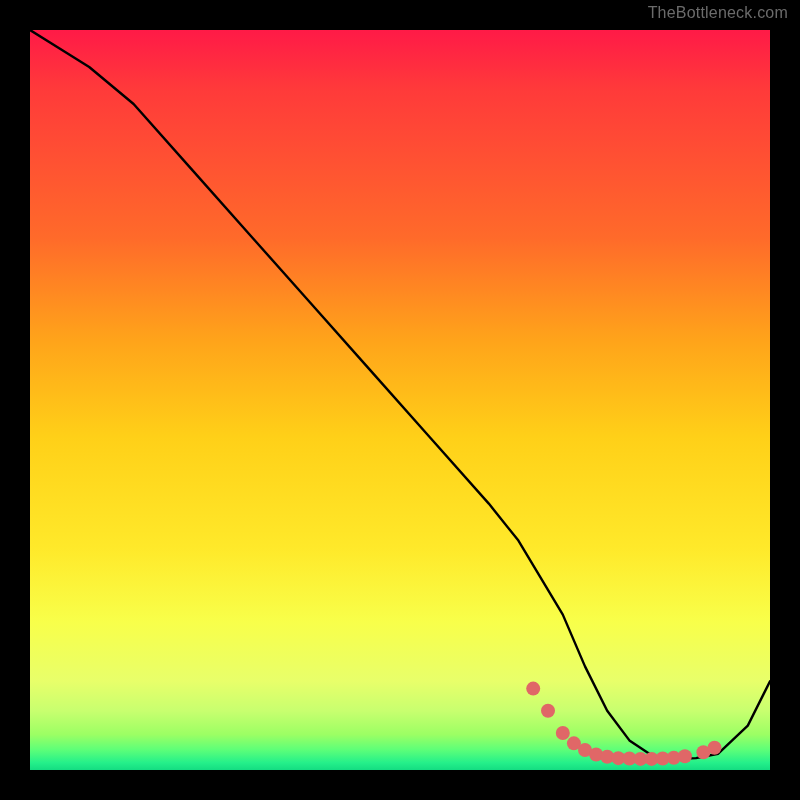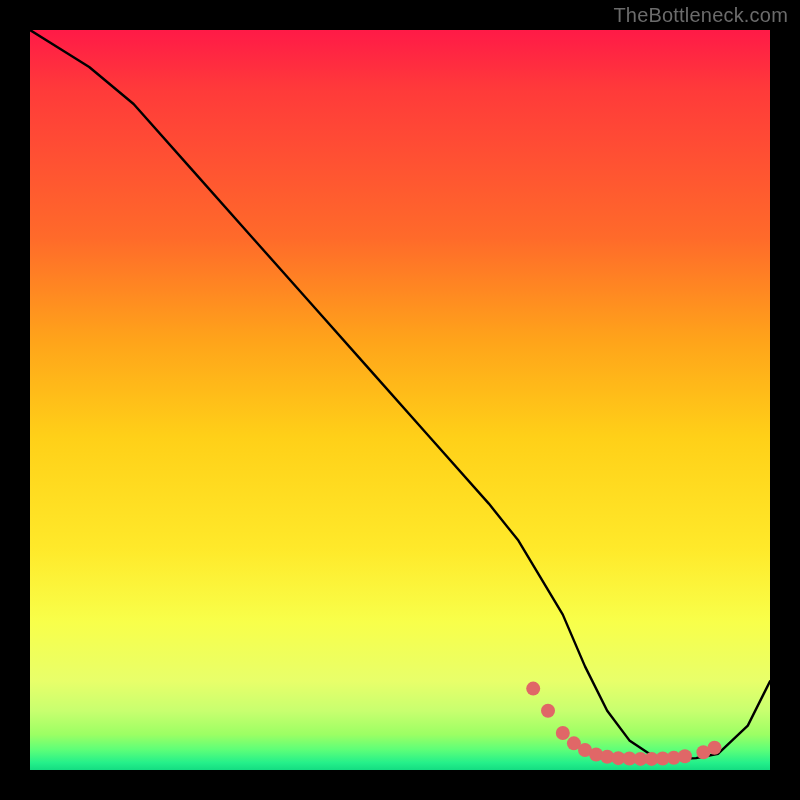--- a/index.html
+++ b/index.html
@@ -15,21 +15,21 @@
     position: relative;
     width: 800px;
     height: 800px;
     background: #000;
   }
   .watermark {
     position: absolute;
     top: 4px;
     right: 12px;
     color: #6b6b6b;
-    font-size: 20px;
+    font-size: 16px;
     font-weight: 500;
     letter-spacing: 0.2px;
     z-index: 3;
   }
   
   .plot-area {
     position: absolute;
     left: 30px;
     top: 30px;
     width: 740px;

